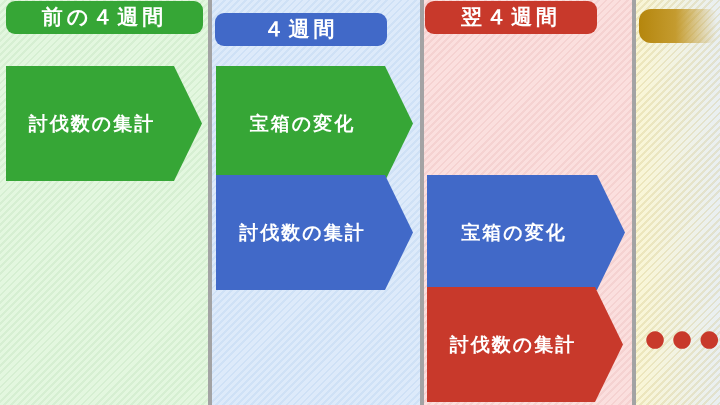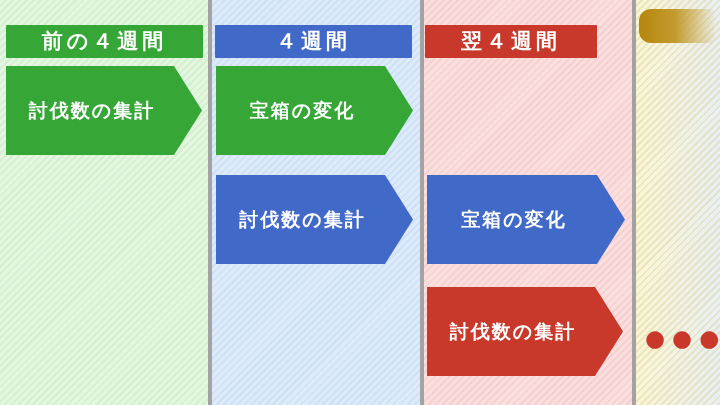--- a/index.html
+++ b/index.html
@@ -46,43 +46,43 @@
     position: absolute; top: 0; height: 405px; width: 4px;
     background: var(--divider, #a3a3a4);
   }
   .divider-1 { left: 208px; }
   .divider-2 { left: 420px; }
   .divider-3 { left: 632px; }
 
   
   .hdr {
     position: absolute;
-    top: 25px; height: 33px;
-    border-radius: 1px;
+    top: 1px; height: 33px;
+    border-radius: 9px;
     color: #fff;
     font-size: 21px;
     font-weight: bold;
     letter-spacing: 4px;
     display: flex; align-items: center; justify-content: center;
     line-height: 1;
   }
   .hdr-1 { left: 6px;   width: 197px; background: var(--green, #36a636); }
-  .hdr-2 { left: 215px; width: 197px; background: var(--blue, #4169c8); }
+  .hdr-2 { left: 215px; width: 172px; background: var(--blue, #4169c8); margin-top: 12px; }
   .hdr-3 { left: 425px; width: 172px; background: var(--red, #c8392b); }
   .hdr-4 {
     left: 639px; width: 81px; top: 9px; height: 34px;
     border-radius: 12px;
     background: linear-gradient(to right,
       var(--gold, #b5860d) 0%, #c49b2f 45%, rgba(235,235,228,0) 96%);
   }
 
   
   .arrow {
     position: absolute;
-    height: 89px;
+    height: 115px;
     clip-path: polygon(0 0, calc(100% - 28px) 0, 100% 50%, calc(100% - 28px) 100%, 0 100%);
     color: #fff;
     font-size: 19px;
     font-weight: bold;
     letter-spacing: 2px;
     display: flex; align-items: center; justify-content: center;
     padding-right: 24px;
     line-height: 1;
   }
   .arrow.green { background: var(--green, #36a636); }

